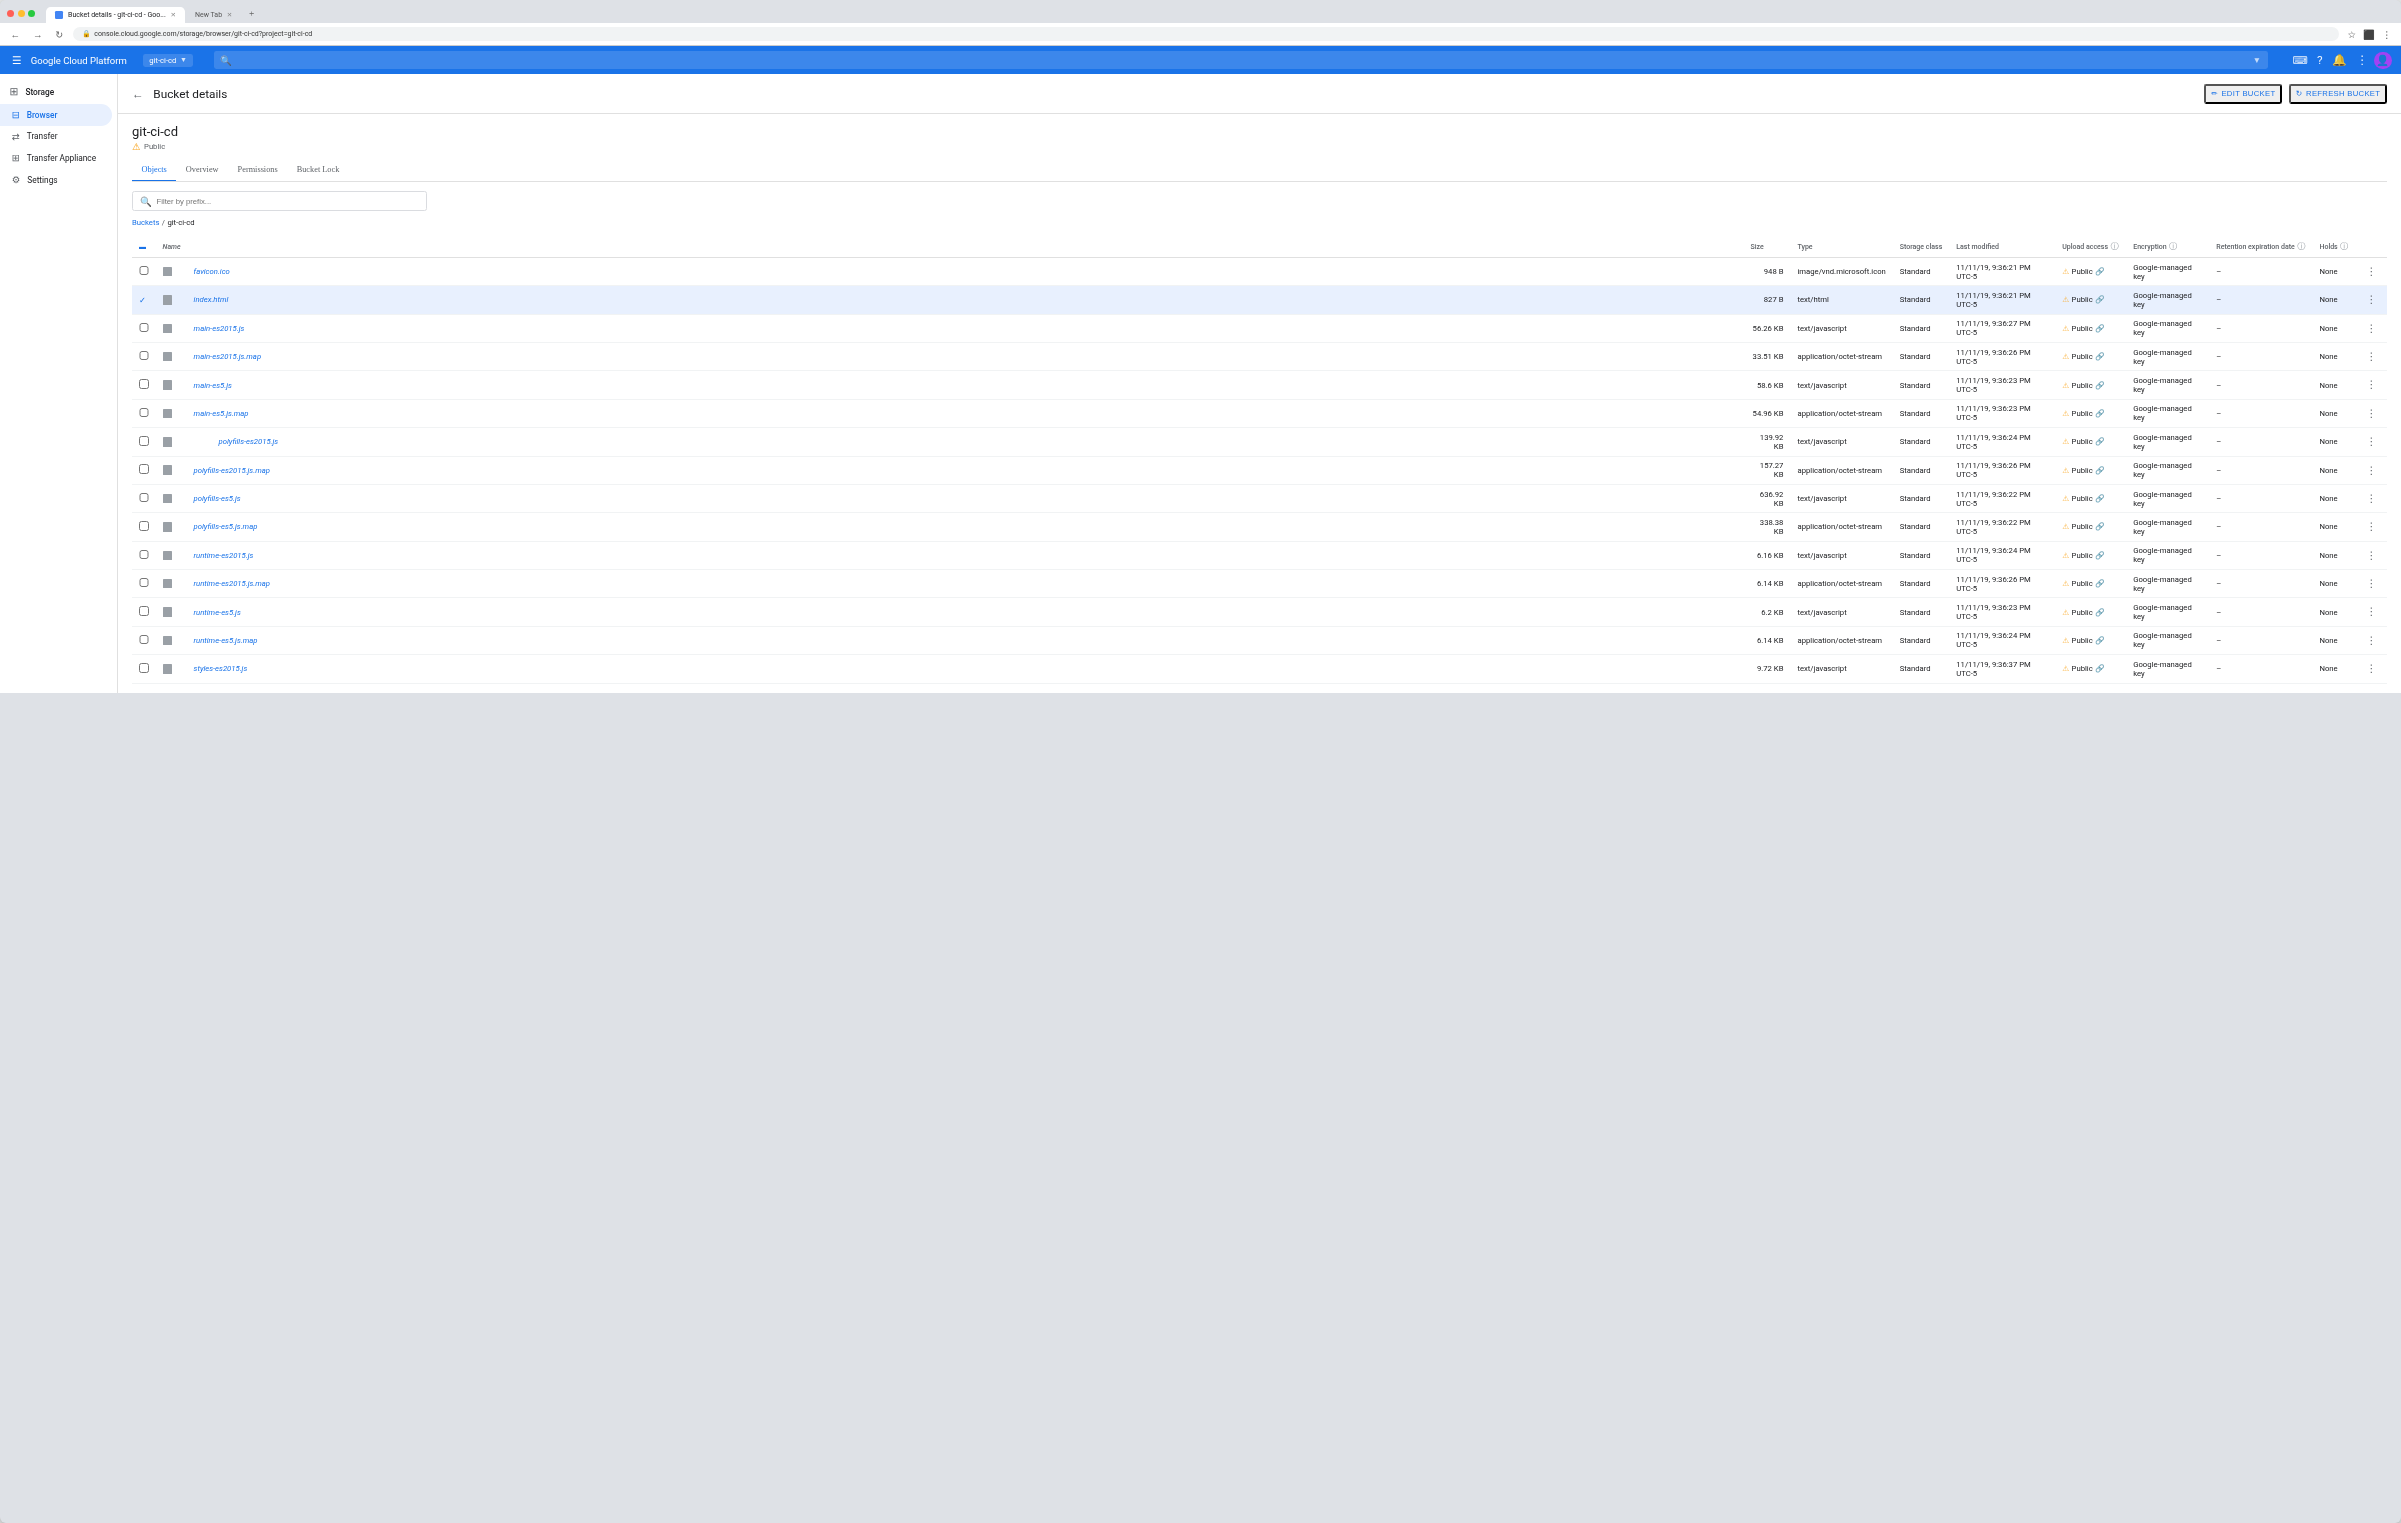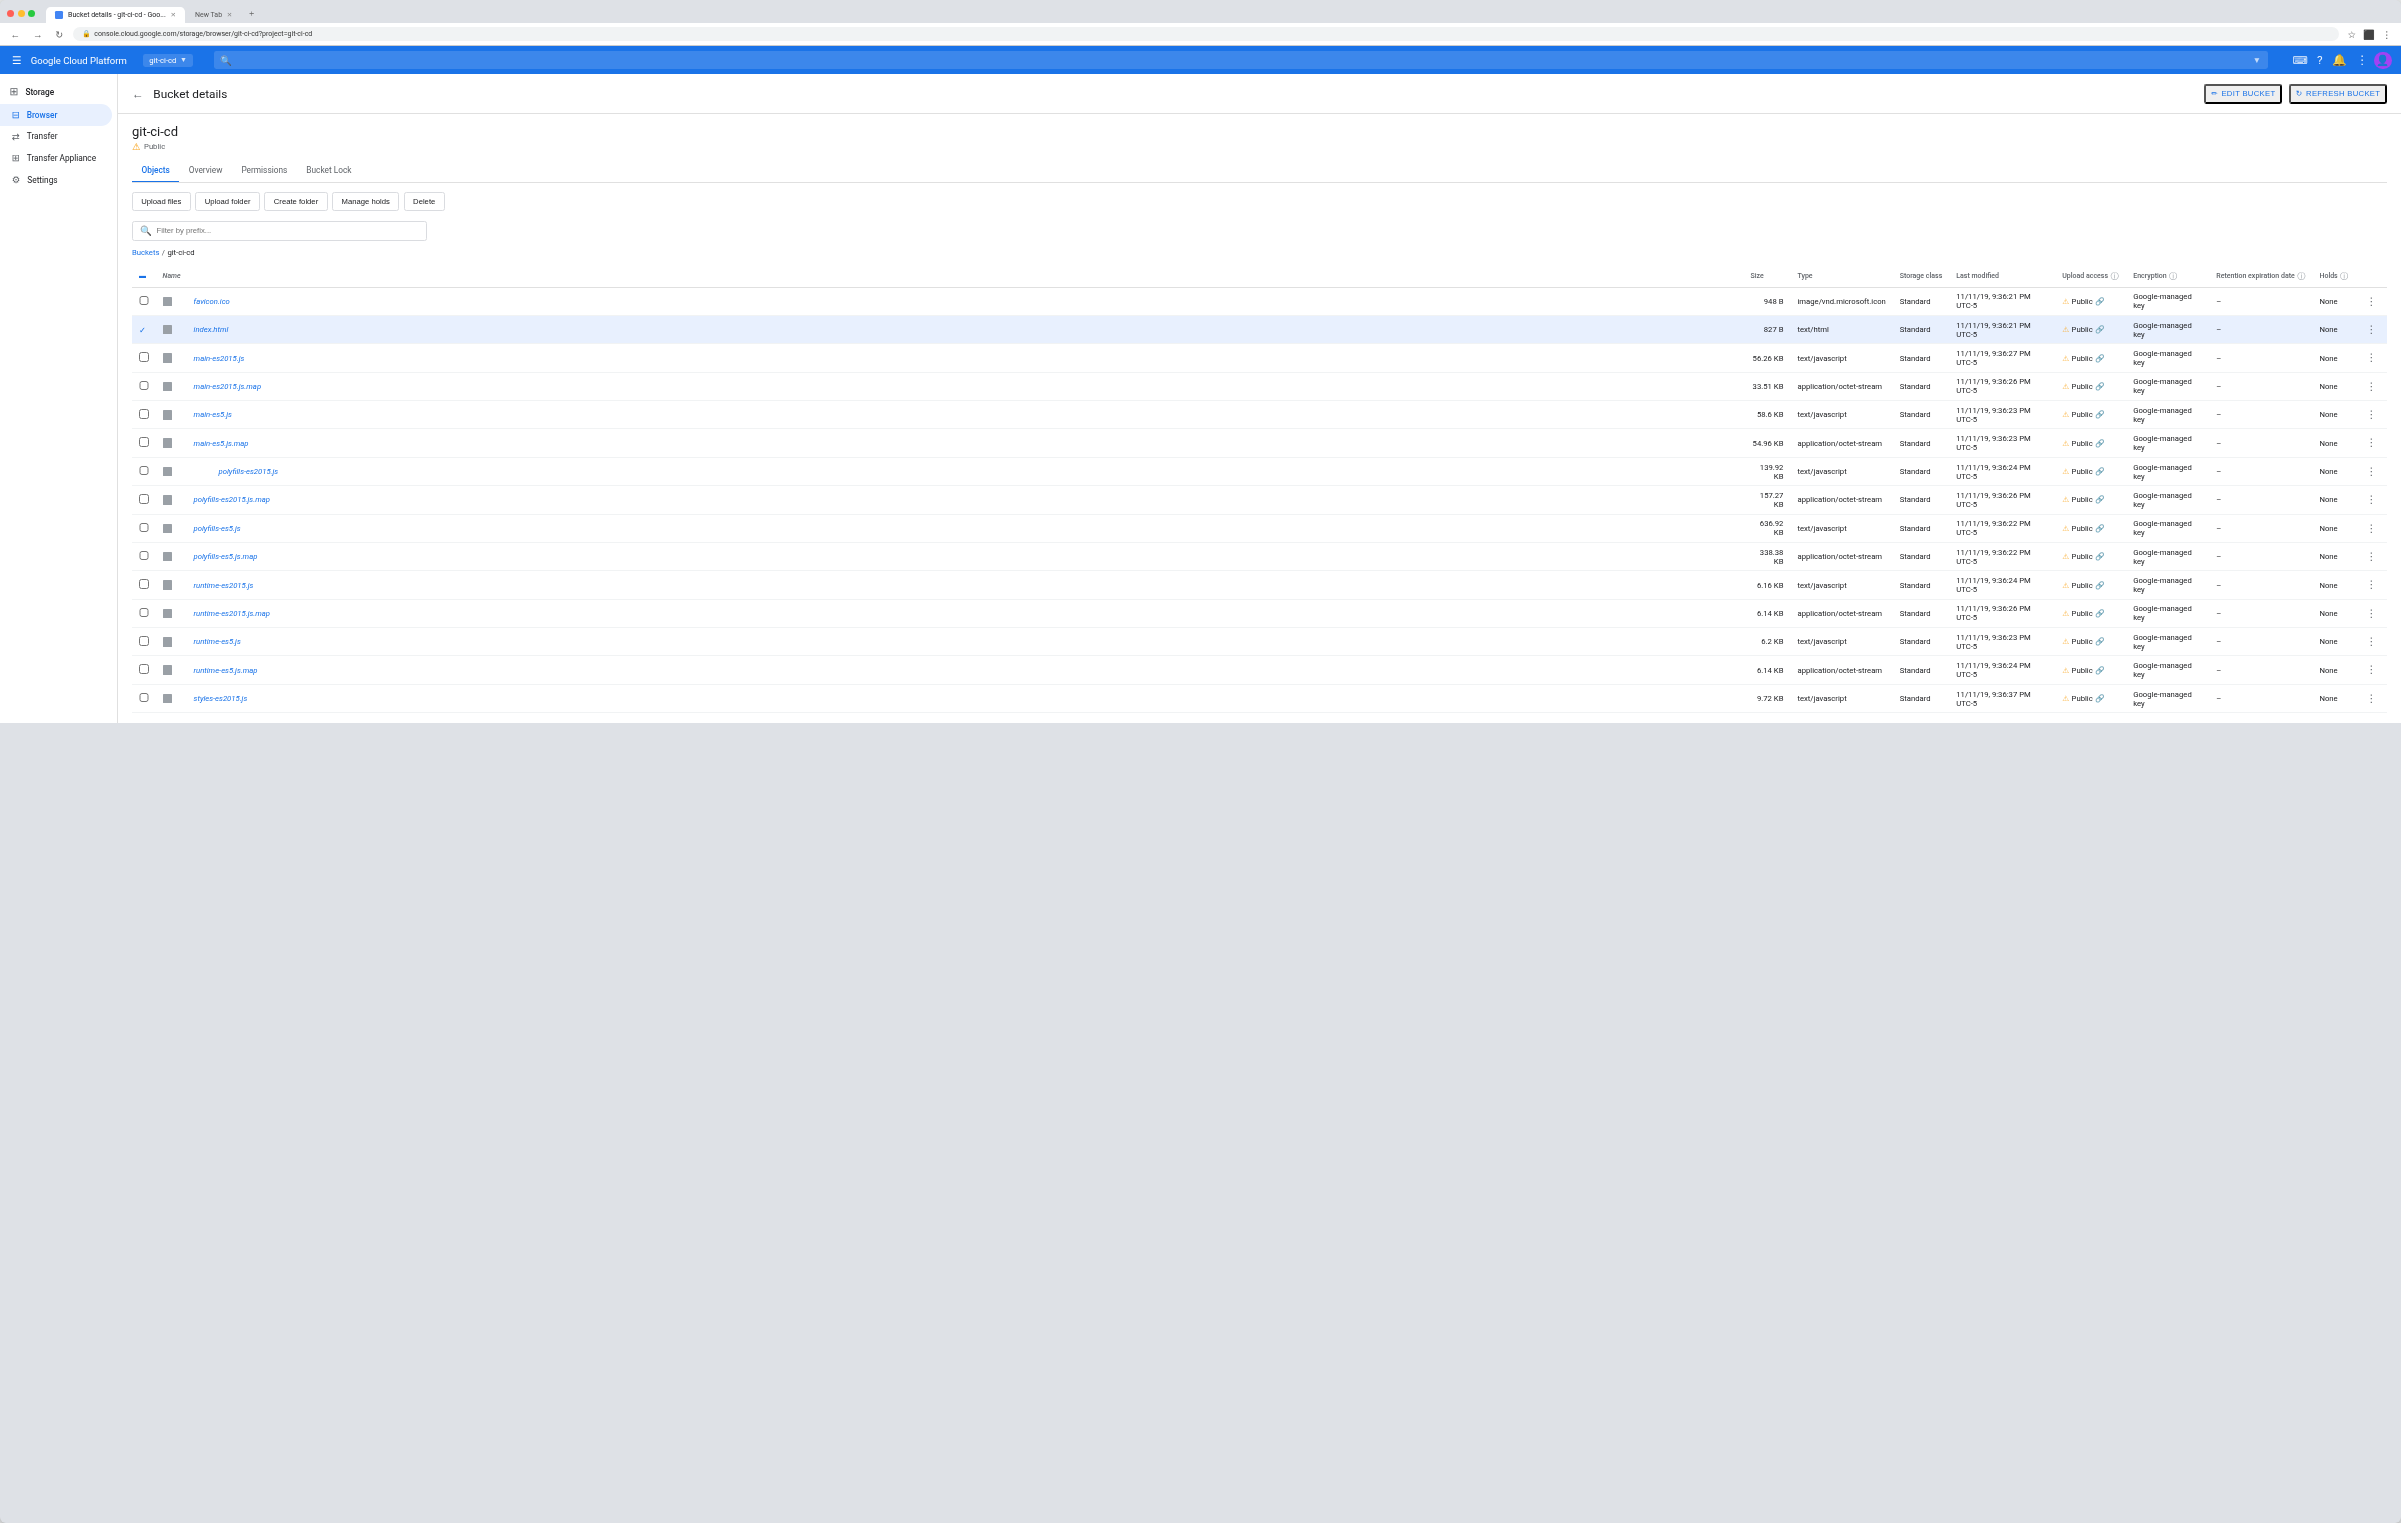--- a/index.html
+++ b/index.html
@@ -70,21 +70,21 @@
 
     
     .bucket-content { padding: 9.5px 14px; }
     .bucket-name { font-size: 13px; font-weight: 400; margin-bottom: 2.4px; }
     .bucket-status { display: flex; align-items: center; gap: 3.5px; margin-bottom: 7px; }
     .warning-icon { color: #f9a825; font-size: 9.5px; }
     .bucket-status-text { font-size: 7.7px; color: #5f6368; }
 
     
     .bucket-tabs { display: flex; border-bottom: 0.6px solid #e0e0e0; margin-bottom: 9.5px; }
-    .bucket-tab { padding: 5.9px 9.5px; font-size: 8.3px; cursor: pointer; color: #5f6368; border-bottom: 1.2px solid transparent; margin-bottom: -0.6px; }
+    .bucket-tab { padding: 5.9px 9.5px; font-size: 8.3px; cursor: pointer; color: #5f6368; border-bottom: 1.2px solid transparent; margin-bottom: -0.6px; font-family: Liberation Serif, serif; }
     .bucket-tab.active { color: #1a73e8; border-bottom-color: #1a73e8; font-weight: 500; }
 
     
     .bucket-toolbar { display: flex; gap: 4.7px; margin-bottom: 9.5px; flex-wrap: wrap; }
     .toolbar-btn { padding: 4.1px 8.3px; font-size: 7.7px; border: 0.6px solid #dadce0; border-radius: 2.4px; background: #fff; cursor: pointer; color: #202124; font-weight: 500; }
 
     
     .filter-bar { display: flex; align-items: center; border: 0.6px solid #dadce0; border-radius: 2.4px; padding: 3.5px 7px; margin-bottom: 7px; max-width: 295px; gap: 4.7px; }
     .filter-icon { color: #5f6368; font-size: 9.5px; }
     .filter-input { border: none; outline: none; font-size: 7.7px; flex: 1; color: #5f6368; }
@@ -238,27 +238,20 @@
             <span class="bucket-status-text">Public</span>
           </div>
 
           <div class="bucket-tabs">
             <div class="bucket-tab active">Objects</div>
             <div class="bucket-tab">Overview</div>
             <div class="bucket-tab">Permissions</div>
             <div class="bucket-tab">Bucket Lock</div>
           </div>
 
-          <div class="bucket-toolbar">
-            <button class="toolbar-btn">Upload files</button>
-            <button class="toolbar-btn">Upload folder</button>
-            <button class="toolbar-btn">Create folder</button>
-            <button class="toolbar-btn">Manage holds</button>
-            <button class="toolbar-btn">Delete</button>
-          </div>
 
           <div class="filter-bar">
             <span class="filter-icon">🔍</span>
             <input class="filter-input" type="text" placeholder="Filter by prefix..." style="">
           </div>
 
           <div class="path-breadcrumb">
             <a class="path-link">Buckets</a>
             <span class="path-separator">/</span>
             <span class="path-current">git-ci-cd</span>

